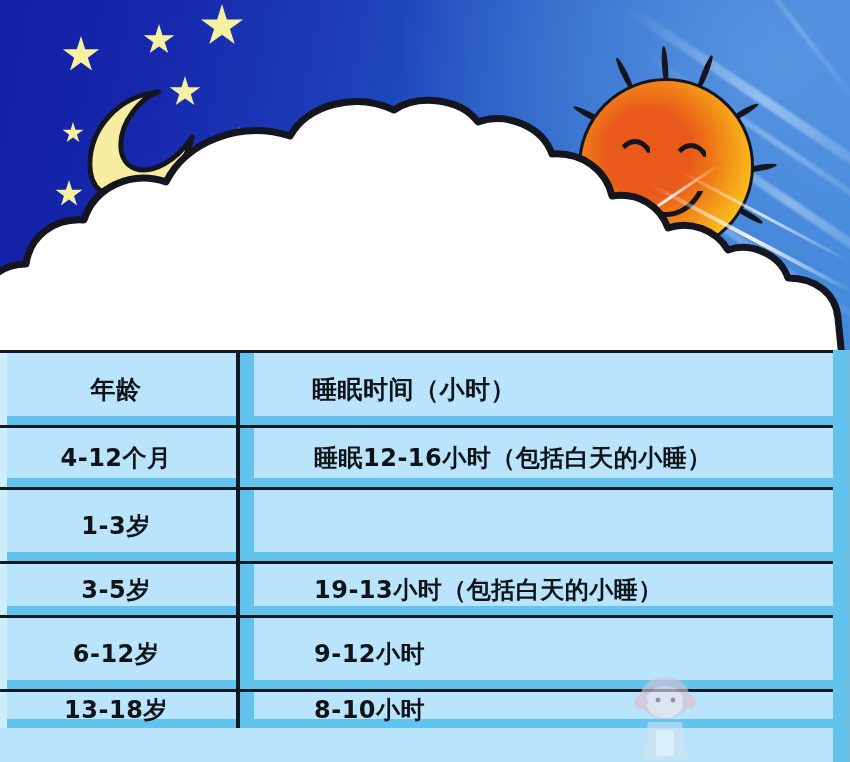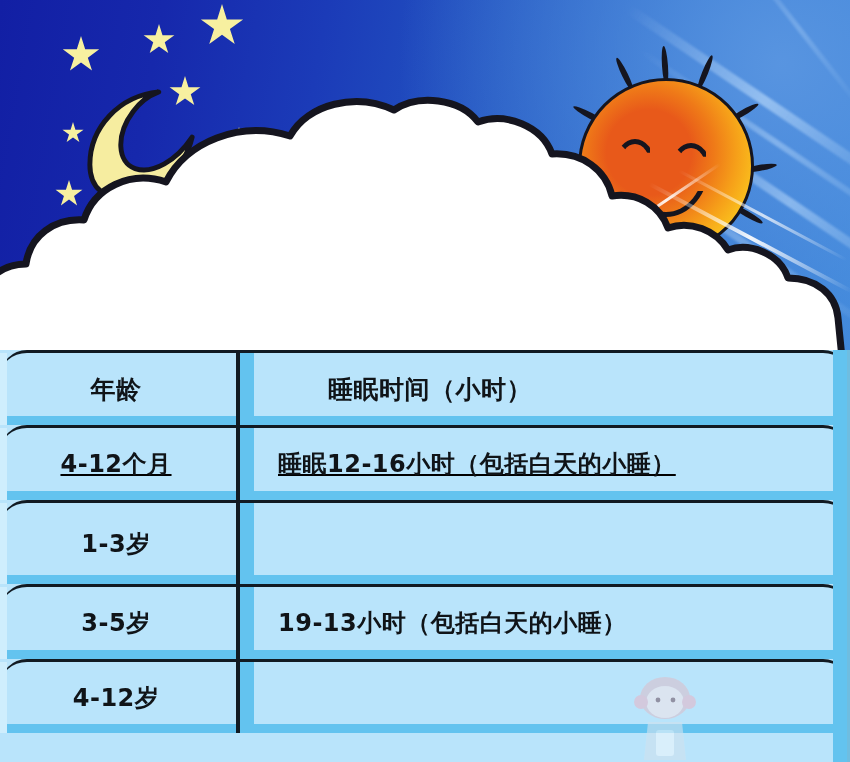--- a/index.html
+++ b/index.html
@@ -115,21 +115,20 @@
     overflow:hidden;
   }
   .trow{
     position:relative;
     width:850px;
     box-sizing:border-box;
     border-top:3px solid #111a22;
     display:flex;
     align-items:center;
     background:#b9e4fb;
-    border-radius:27px;
   }
   .trow.first{border-top:3px solid #111a22;}
   
   .trow::after{
     content:"";
     position:absolute;
     left:0; right:0; bottom:0;
     height:9px;
     background:#63c3ef;
   }
@@ -171,21 +170,21 @@
     left:8px; top:0; bottom:0;
     width:14px;
     background:#63c3ef;
     display:block;
   }
   .cell-hours{
     position:relative;
     flex:1 1 auto;
     display:flex;
     align-items:center;
-    padding-left:24px;
+    padding-left:60px;
     z-index:3;
     height:100%;
     box-sizing:border-box;
   }
   
   #right-strip{
     position:absolute;
     right:0; top:0;
     width:17px;
     height:412px;
@@ -207,27 +206,27 @@
     font-family:"DejaVu Sans","Liberation Sans",sans-serif;
     color:#101418;
     letter-spacing:.5px;
     white-space:nowrap;
   }
   .h-text{font-size:25px;font-weight:600;}
   .b-text{font-size:24px;font-weight:600;}
 
   
   .r-head{height:75px;}
-  .r-1{height:75px;text-decoration:underline;}
-  .r-2{height:84px;}
-  .r-3{height:75px;}
+  .r-1{height:62px;}
+  .r-2{height:74px;}
+  .r-3{height:54px;}
   .r-4{height:74px;}
   .r-5{height:39px;}
 
-  .r-head .cell-hours{padding-left:58px;margin-left:16px;}
+  .r-head .cell-hours{padding-left:58px;}
   .r-head .cell-age{justify-content:center;}
 
   
   #watermark{
     position:absolute;
     left:418px; top:706px;
     font-size:31px;
     font-weight:700;
     color:rgba(255,255,255,.92);
     letter-spacing:2px;
@@ -366,28 +365,43 @@
           <i></i>
           <b></b>
         </div>
       <div class="cell-hours">
         <span class="cell-text b-text">19-13小时（包括白天的小睡）</span>
       </div>
     </div>
 
     <div class="trow r-4">
       <div class="cell-age">
-        <span class="cell-text b-text">4-12岁</span>
-      </div>
-      <div class="col-sep">
-          <i></i>
-          <b></b>
-        </div>
-    </div>
-
+        <span class="cell-text b-text">6-12岁</span>
+      </div>
+      <div class="col-sep">
+          <i></i>
+          <b></b>
+        </div>
+      <div class="cell-hours">
+        <span class="cell-text b-text">9-12小时</span>
+      </div>
+    </div>
+
+    <div class="trow r-5">
+      <div class="cell-age">
+        <span class="cell-text b-text">13-18岁</span>
+      </div>
+      <div class="col-sep">
+          <i></i>
+          <b></b>
+        </div>
+      <div class="cell-hours">
+        <span class="cell-text b-text">8-10小时</span>
+      </div>
+    </div>
 
     <div id="right-strip"></div>
     <div id="right-edge-line"></div>
   </div>
 
   <div id="wm-mascot">
     <svg viewBox="0 0 74 90" width="74" height="90">
       <ellipse cx="37" cy="26" rx="25" ry="21" fill="#d9c2cf"></ellipse>
       <ellipse cx="37" cy="30" rx="19" ry="16" fill="#f0e4ea"></ellipse>
       <circle cx="13" cy="30" r="7" fill="#e3b9cc"></circle>

